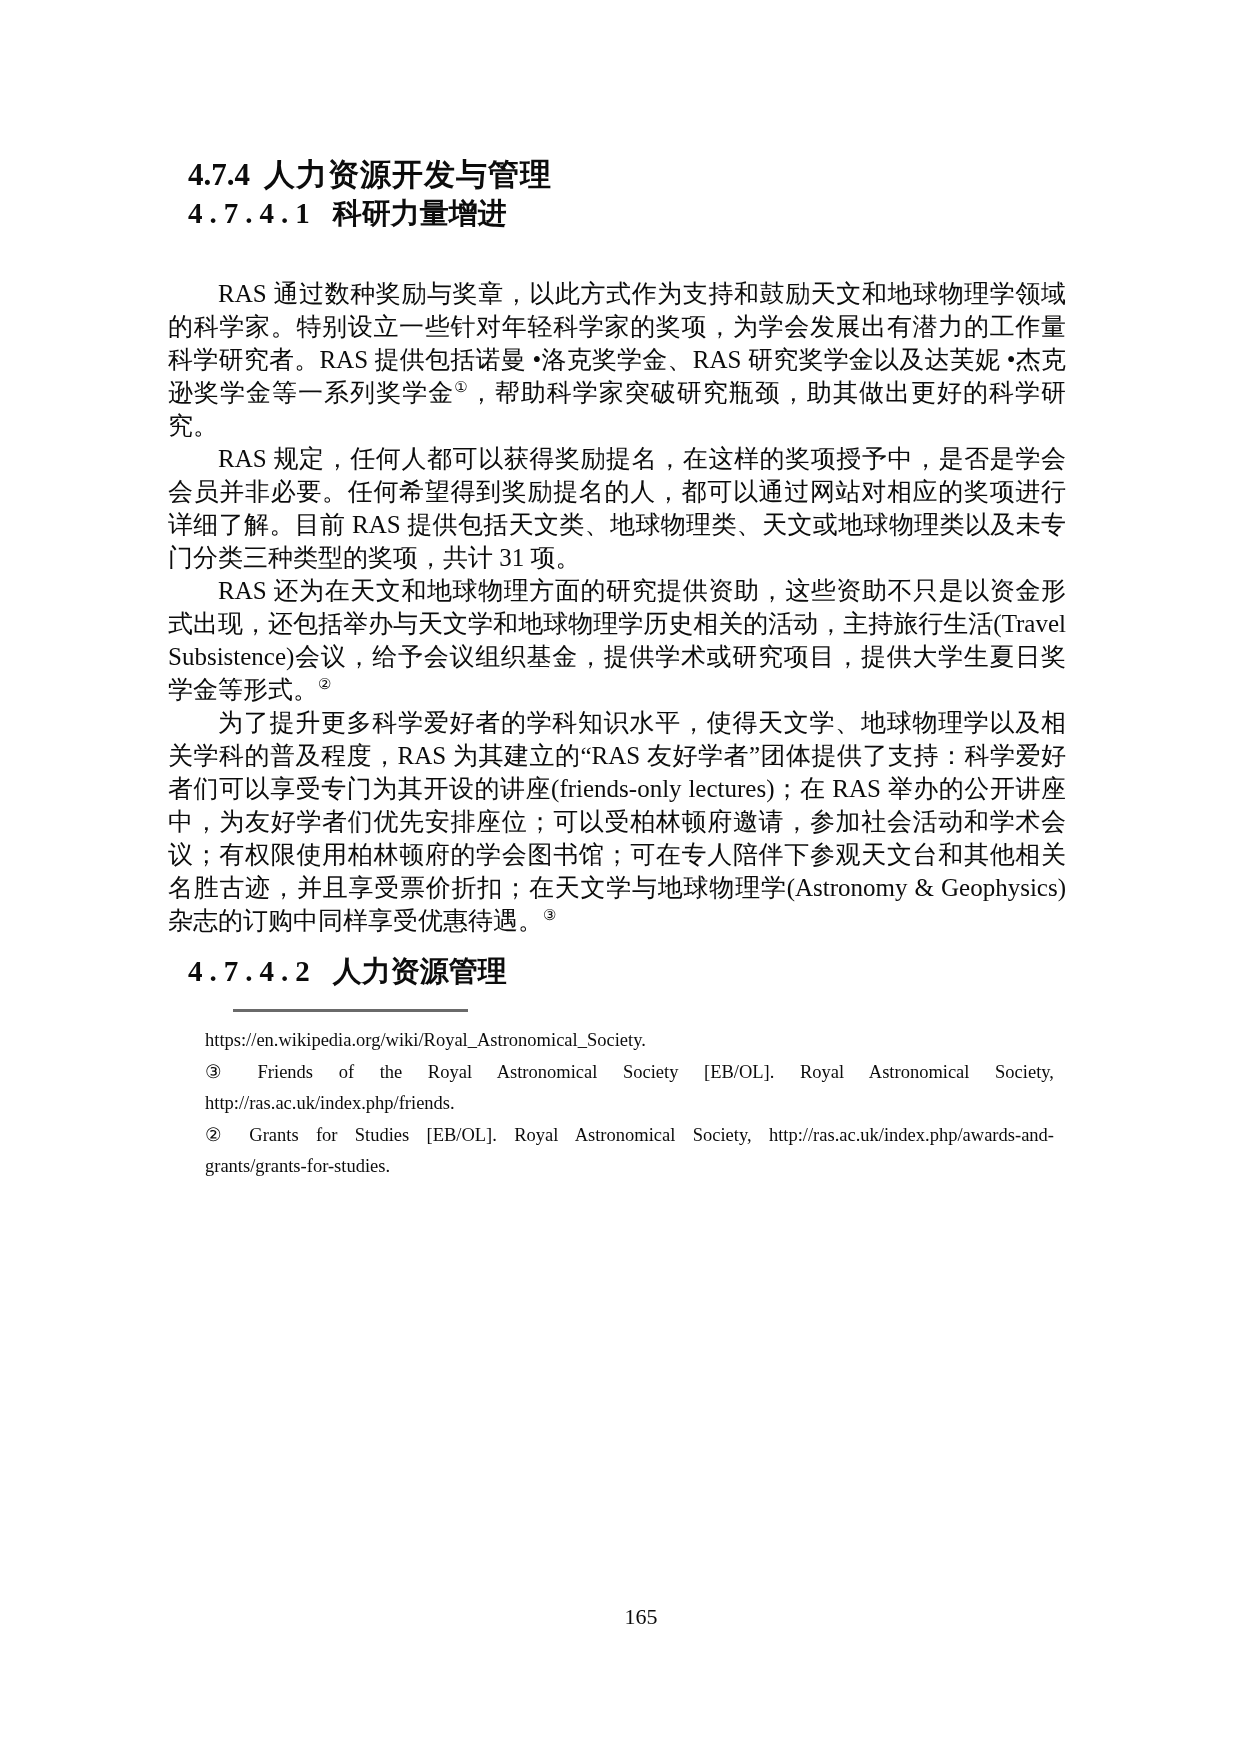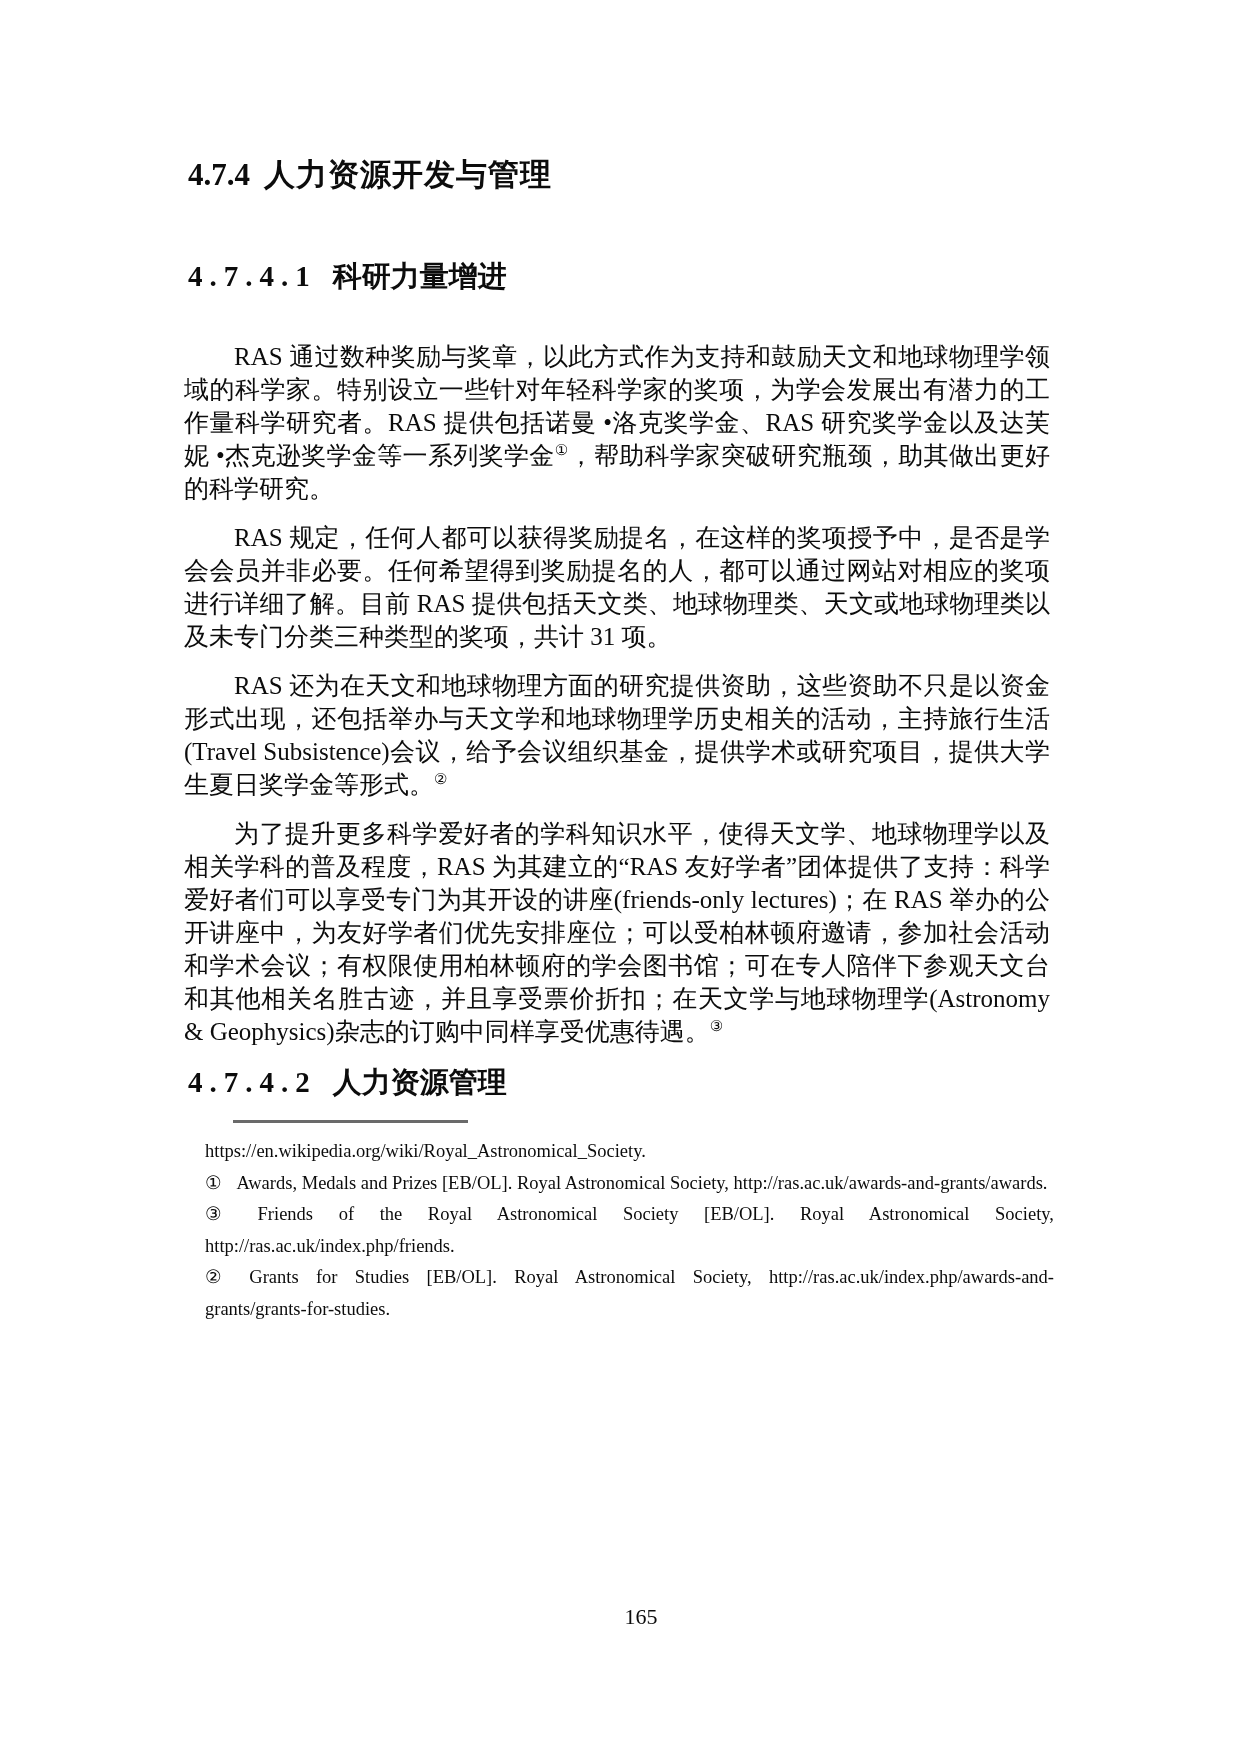--- a/index.html
+++ b/index.html
@@ -19,30 +19,30 @@
     font-size:31px; line-height:40px; font-weight:bold;
     letter-spacing:1px;
   }
   h1.doc-h1 .h-num { letter-spacing:0; margin-right:14px; }
 
   h2.doc-h2 {
     font-size:29px; line-height:36px; font-weight:bold;
     margin:0 0 0 20px;
   }
   h2.doc-h2 .h2-num { letter-spacing:7px; margin-right:16px; }
-  h2.h2-first  { margin-top:63px; }
+  h2.h2-first  { }
   h2.h2-second { margin-top:16px; }
 
   .body-block {
     margin-top:46px;
     font-size:25px; line-height:33px;
     text-align:justify;
   }
   .body-block.second { margin-top:45px; }
-  .body-block p { margin:16px; text-indent:2em; }
+  .body-block p { margin:0; text-indent:2em; }
   .body-block sup {
     font-size:15px; line-height:0; vertical-align:super;
   }
 
   .fn-sep {
     margin:20px 0 0 65px;
     width:235px; height:0;
     border-top:3px solid #6a6a6a;
   }
 
@@ -83,21 +83,20 @@
 
     <h2 class="doc-h2 h2-second">
       <span class="h2-num">4.7.4.2</span><span>人力资源管理</span>
     </h2>
 
 
     <div class="fn-sep"></div>
 
     <div class="footnotes" id="footnotes">
         <p><span>https://en.wikipedia.org/wiki/Royal_Astronomical_Society.</span></p>
-        <p><span class="fn-marker">①</span><span>Awards, Medals and Prizes [EB/OL]. Royal Astronomical Society, http://ras.ac.uk/awards-and-grants/awards.</span></p>
         <p><span class="fn-marker">③</span><span>Friends of the Royal Astronomical Society [EB/OL]. Royal Astronomical Society, http://ras.ac.uk/index.php/friends.</span></p>
         <p><span class="fn-marker">②</span><span>Grants for Studies [EB/OL]. Royal Astronomical Society, http://ras.ac.uk/index.php/awards-and-grants/grants-for-studies.</span></p>
       </div>
 
   </div>
 
   <div class="page-number">165</div>
 </div>
 
 </body></html>

